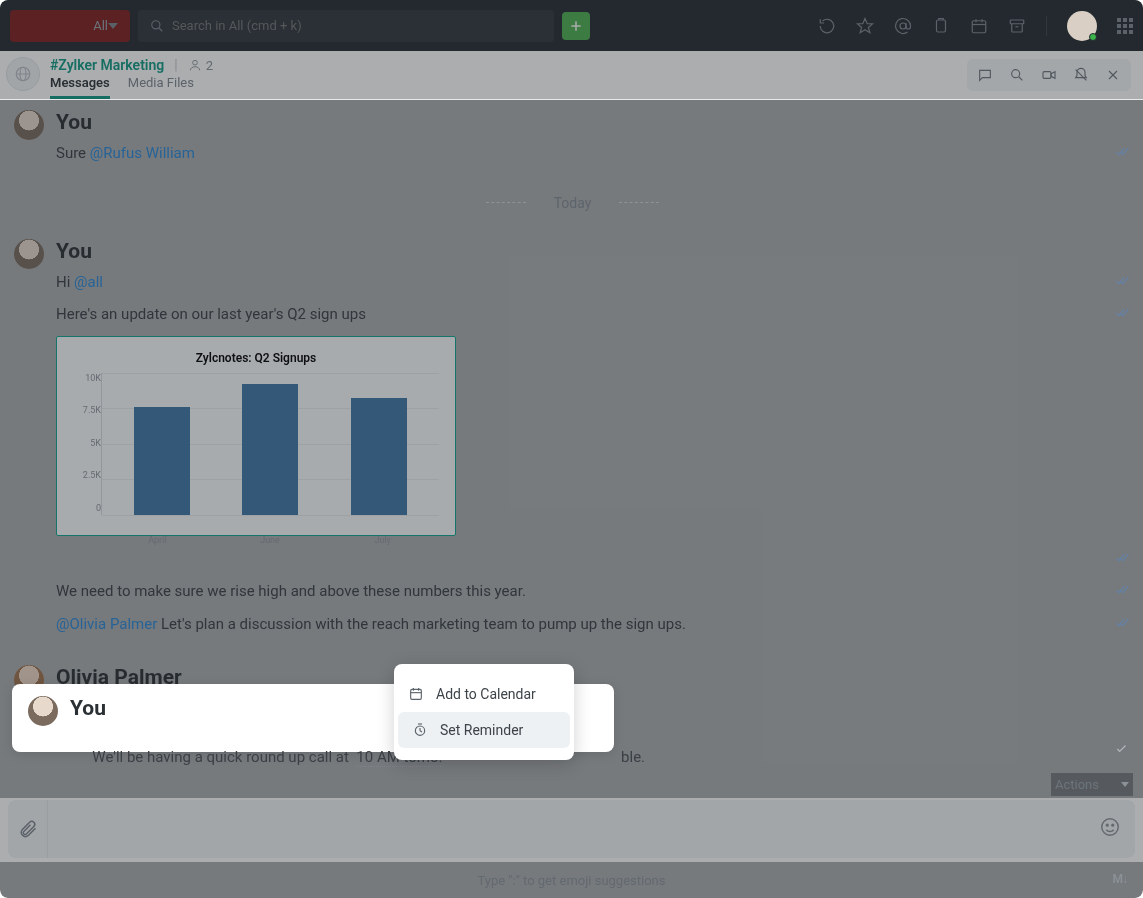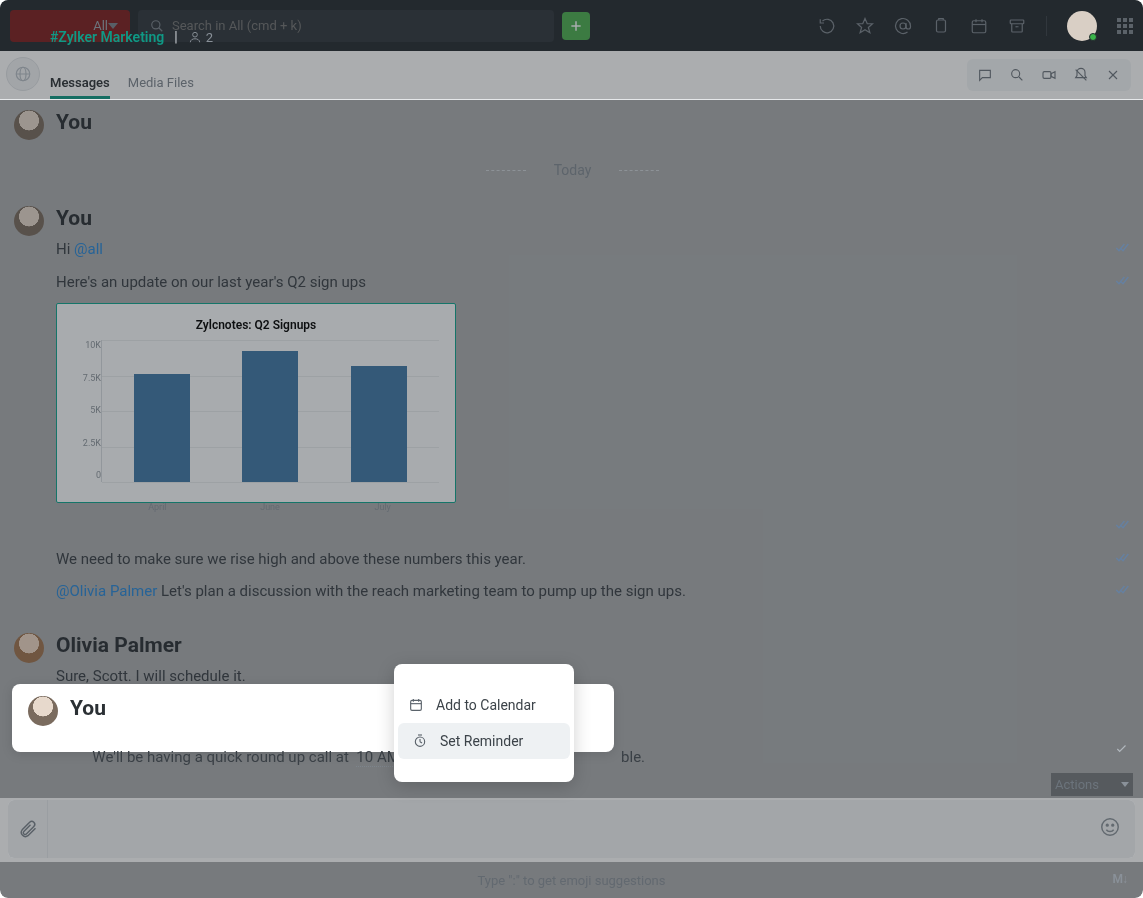--- a/index.html
+++ b/index.html
@@ -14,21 +14,21 @@
   .top-icons { margin-left:auto; display:flex; align-items:center; gap:20px; color:#7e868e;}
   .top-icons svg { width:18px; height:18px; fill:none; stroke:#7e868e; stroke-width:1.6;}
   .top-divider { width:1px; height:20px; background:#3b4248;}
   .avatar-circ { width:30px; height:30px; border-radius:50%; background:#d9cfc5; position:relative;}
   .avatar-circ .dot { position:absolute; bottom:0; right:0; width:8px;height:8px; background:#3bb54a; border-radius:50%; border:1px solid #252b30;}
   .grid-icon { display:grid; grid-template-columns:repeat(3,4px); grid-template-rows:repeat(3,4px); gap:2px;}
   .grid-icon span{ width:4px;height:4px;background:#7e868e;}
   .channel-bar { height:49px; background:#fff; border-bottom:1px solid #e6e8ea; display:flex; align-items:flex-end; padding:0 12px 0 6px;}
   .chan-avatar { width:34px;height:34px;border-radius:50%; background:#f0f2f4; border:1px solid #e0e3e6; margin-bottom:8px; display:flex; align-items:center; justify-content:center;}
   .chan-avatar svg{width:18px;height:18px;fill:#b8bfc6;}
-  .chan-info { margin-left:10px; flex:1; align-self:stretch; display:flex; flex-direction:column; justify-content:flex-end;gap:28px;}
+  .chan-info { margin-left:10px; flex:1; align-self:stretch; display:flex; flex-direction:column; justify-content:flex-end;}
   .chan-row1 { display:flex; align-items:center; gap:10px; font-size:14px; margin-bottom:2px;}
   .chan-name { color:#0f9985; font-weight:600;}
   .chan-sep { color:#c6cbd0;}
   .chan-members { color:#8a9199; display:flex; align-items:center; gap:4px; font-size:13px;}
   .chan-members svg{width:14px;height:14px;fill:none;stroke:#8a9199;stroke-width:1.6;}
   .chan-tabs { display:flex; gap:18px; font-size:13px; }
   .chan-tab { color:#808890; padding-bottom:6px; }
   .chan-tab.active { color:#2f3438; font-weight:600; border-bottom:3px solid #0f9985;}
   .chan-actions { align-self:center; display:flex; gap:8px; background:#f3f5f7; border-radius:6px; padding:4px 6px;}
   .chan-actions .act { width:24px;height:24px; display:flex; align-items:center; justify-content:center;}
@@ -50,21 +50,21 @@
   .chart-zone { display:flex; height:142px;}
   .y-axis { width:28px; display:flex; flex-direction:column; justify-content:space-between; align-items:flex-end; font-size:9px; color:#8c949c; padding-bottom:2px;}
   .plot { flex:1; position:relative; border-left:1px solid #d7dce0;}
   .gridline { position:absolute; left:0; right:0; height:0; border-top:1px solid #e9eced;}
   .bars { position:absolute; left:0; right:0; bottom:0; height:100%; display:flex; align-items:flex-end; justify-content:space-around; padding:0 6px;}
   .bar { width:56px; background:#3f78a6;}
   .x-axis { display:flex; padding-left:28px;}
   .x-axis div { flex:1; text-align:center; font-size:9px; color:#8c949c; margin-top:20px;}
   .highlight-msg { position:absolute; left:12px; top:684px; width:602px; height:68px; background:#fff; border-radius:8px; box-shadow:0 2px 12px rgba(0,0,0,.12); display:flex; padding:12px 16px; gap:12px;}
   .underline-time { border-bottom:1px dotted #7d858c;}
-  .context-menu { position:absolute; left:394px; top:664px; width:180px; background:#fff; border-radius:8px; box-shadow:0 4px 18px rgba(0,0,0,.18); padding:23px 0; z-index:100;}
+  .context-menu { position:absolute; left:394px; top:664px; width:180px; background:#fff; border-radius:8px; box-shadow:0 4px 18px rgba(0,0,0,.18); padding:12px 0; z-index:100;}
   .ctx-item { display:flex; align-items:center; gap:12px; padding:10px 14px; font-size:14px; color:#3c4349;}
   .ctx-item.hover { background:#eef1f3; border-radius:6px; margin:0 4px;}
   .ctx-item svg{width:16px;height:16px;fill:none;stroke:#5b636b;stroke-width:1.7;}
   .overlay { position:absolute; inset:0; background:rgba(35,40,45,.38); z-index:50; border-radius:8px;}
   .composer { position:absolute; left:8px; right:8px; bottom:40px; height:58px; background:#f2f4f6; border-radius:6px; display:flex; align-items:center;}
   .attach-col { width:40px; height:100%; display:flex; align-items:center; justify-content:center; border-right:1px solid #e4e7ea;}
   .attach-col svg{width:20px;height:22px;fill:none;stroke:#7b838b;stroke-width:1.7;}
   .emoji-btn { margin-left:auto; margin-right:14px;}
   .emoji-btn svg{width:22px;height:22px;fill:none;stroke:#8b939a;stroke-width:1.6;}
   .footer-hint { position:absolute; left:0; right:0; bottom:10px; text-align:center; font-size:13px; color:#8a9199;}
@@ -202,20 +202,27 @@
   </div>
 </div>
 
 <div class="messages-area" style="z-index:55;">
   <div style="position:absolute;inset:0;background:rgba(35,40,45,.38);pointer-events:none;z-index:40;"></div>
 
   <div class="msg-block">
     <div class="msg-avatar"></div>
     <div class="msg-body">
       <div class="msg-author">You</div>
+      <div class="msg-line">
+        <span class="text"><span>Sure </span><span class="mention">@Rufus William</span></span>
+        <span class="read-check"><svg viewBox="0 0 24 16">
+              <path d="M2 8l4 4L14 2" fill="none" stroke="#8fb7e8" stroke-width="2"></path>
+              <path d="M8 8l4 4L20 2" fill="none" stroke="#8fb7e8" stroke-width="2"></path>
+            </svg></span>
+      </div>
     </div>
   </div>
 
   <div class="date-sep">
     <span class="dl"></span>
       <span>Today</span>
       <span class="dl"></span>
   </div>
 
   <div class="msg-block">

